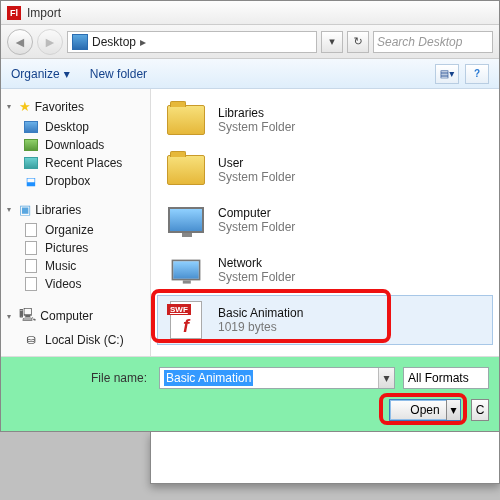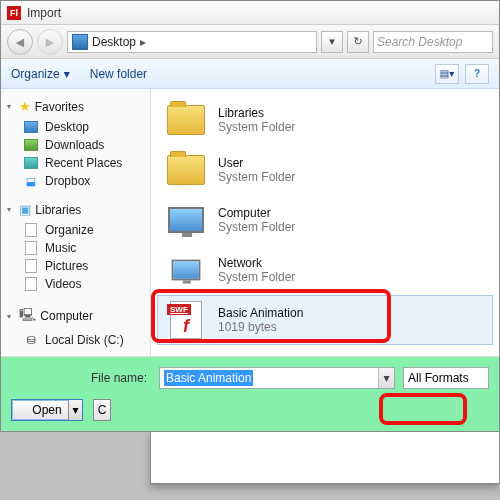--- a/index.html
+++ b/index.html
@@ -49,21 +49,21 @@
   .etext .name { color:#111; }
   .etext .sub { color:#777; }
   .hl-red { border:4px solid #e11; border-radius:8px; position:absolute; pointer-events:none;}
   .footer { border-top:1px solid #ddd; background:#86efac; padding:10px 10px; display:flex; flex-direction:column; gap:10px;}
   .row1 { display:flex; align-items:center; gap:8px;}
   .lbl-right { width:140px; text-align:right; color:#333; padding-right:4px;}
   .combo { height:22px; border:1px solid #9aa; background:#fff; display:flex; align-items:center; position:relative;}
   .combo .val { flex:1; padding:0 4px; }
   .combo .dd { width:16px; border-left:1px solid #bbb; display:flex; align-items:center; justify-content:center; color:#444; background:linear-gradient(#f5f5f5,#ddd); height:100%;}
   .selval { background:#3399ff; color:#fff; padding:1px 2px;}
-  .row2 { display:flex; gap:10px; padding-right:0;}
+  .row2 { display:flex; justify-content:flex-end; gap:10px; padding-right:0;}
   .btn { min-width:72px; height:22px; border:1px solid #888; background:linear-gradient(#fefefe,#e3e3e3); display:flex; align-items:center; justify-content:center; gap:4px; position:relative;}
   .btn.split .dd { width:14px; height:100%; border-left:1px solid #888; position:absolute; right:0; top:0; display:flex; align-items:center; justify-content:center; background:linear-gradient(#f5f5f5,#d8d8d8);}
   .btn.default { border:1px solid #3b7bc0; box-shadow:0 0 0 1px #8fbde8 inset;}
   .bottom-strip { height:52px; background:#fff; border:1px solid #888; border-top:none; margin-top:0; box-shadow:0 4px 8px rgba(0,0,0,0.3);}
 </style>
 </head>
 <body>
 
 <div class="window">
 
@@ -141,27 +141,27 @@
       <div class="item">
           <span class="ic">
             <span class="doc-ic"></span>
           </span>
           <span>Organize</span>
         </div>
       <div class="item">
           <span class="ic">
             <span class="doc-ic"></span>
           </span>
+          <span>Pictures</span>
+        </div>
+      <div class="item">
+          <span class="ic">
+            <span class="doc-ic"></span>
+          </span>
           <span>Music</span>
-        </div>
-      <div class="item">
-          <span class="ic">
-            <span class="doc-ic"></span>
-          </span>
-          <span>Pictures</span>
         </div>
       <div class="item">
           <span class="ic">
             <span class="doc-ic"></span>
           </span>
           <span>Videos</span>
         </div>
 
       <div style="height:8px"></div>
       <div class="group-hdr">

